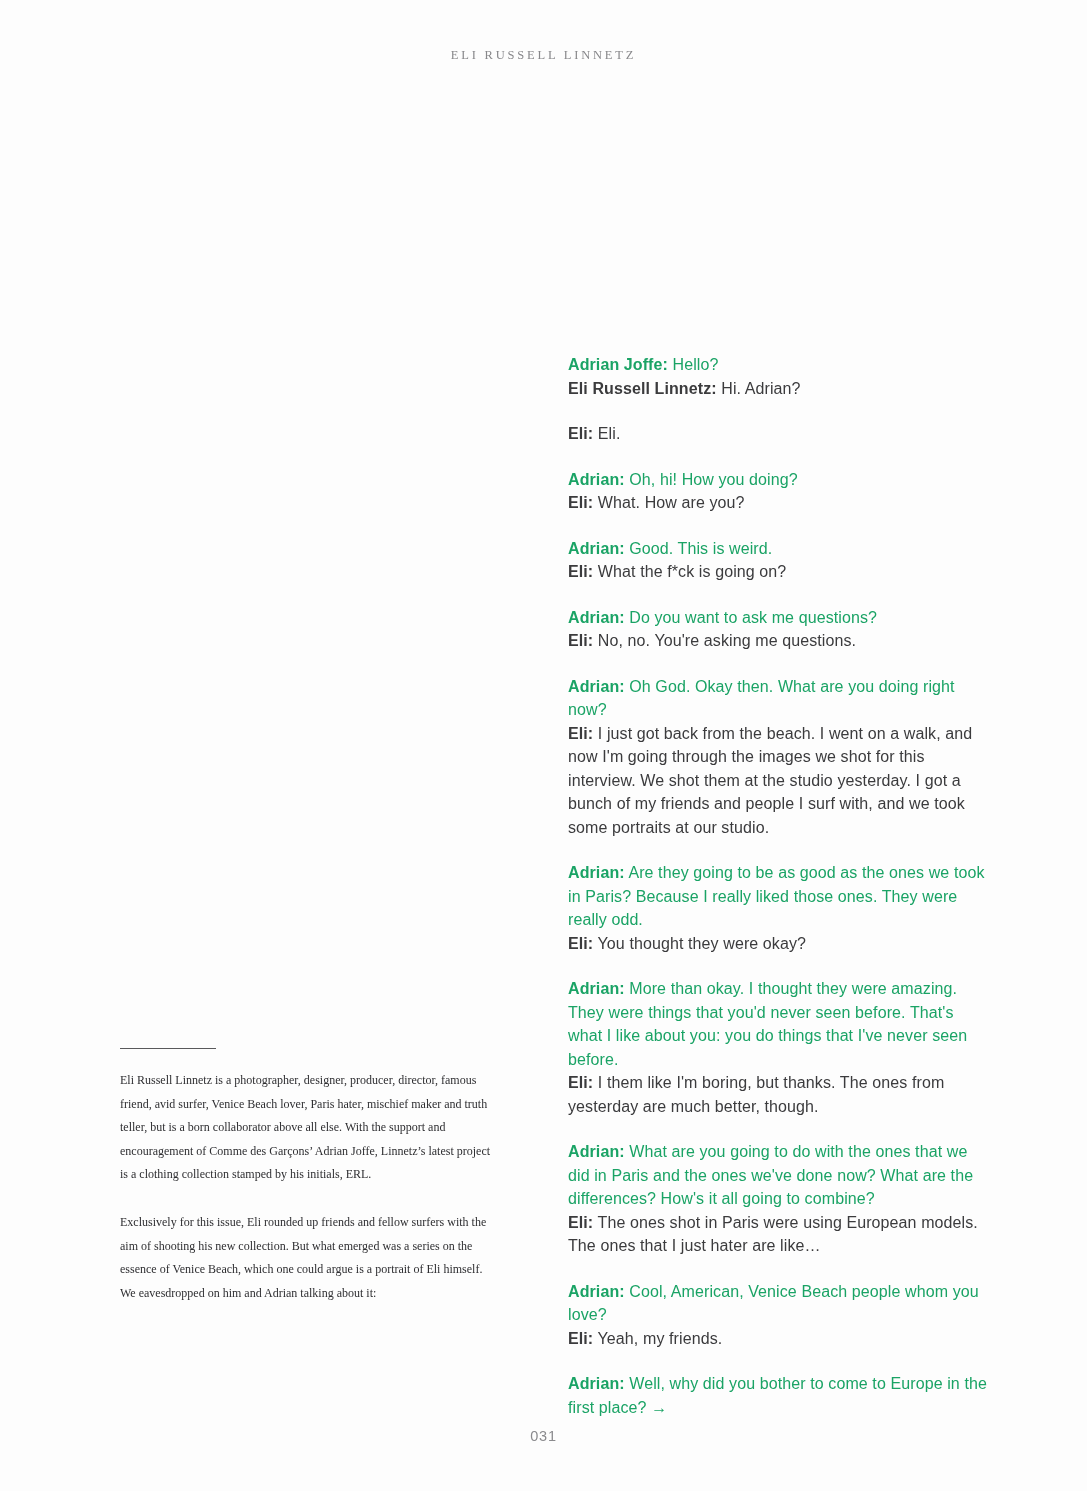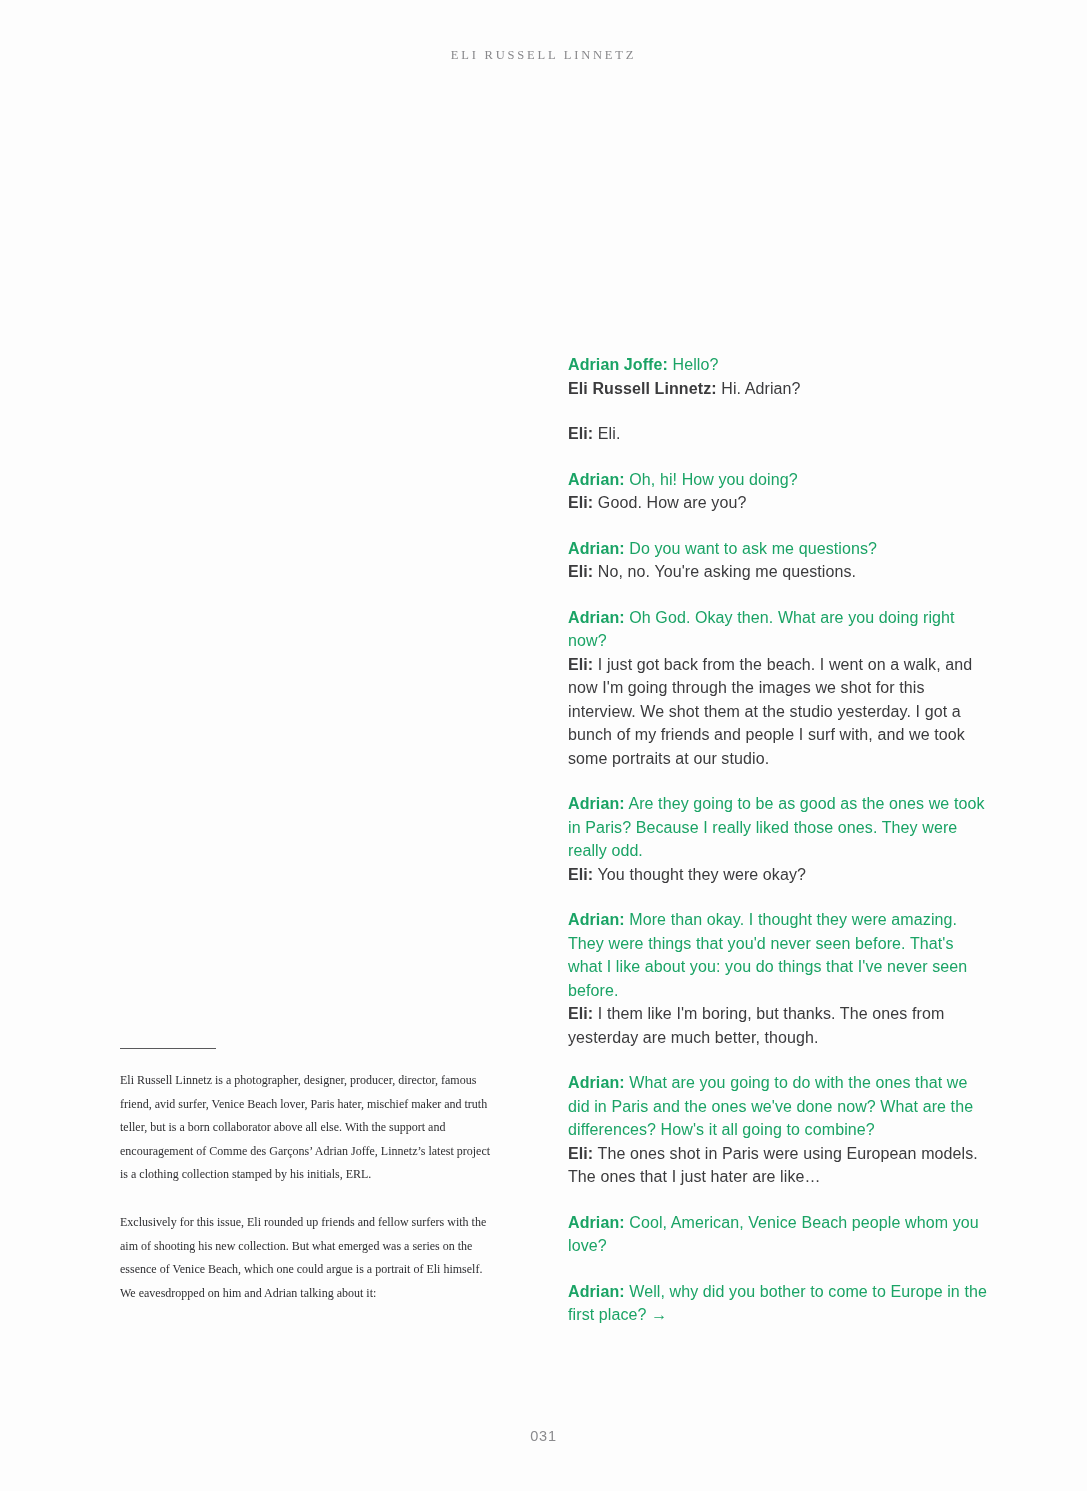--- a/index.html
+++ b/index.html
@@ -100,21 +100,25 @@
 
   <div class="exchange">
         <p class="line adrian"><strong>Adrian Joffe:</strong> <span>Hello?</span></p>
         <p class="line eli"><strong>Eli Russell Linnetz:</strong> <span>Hi. Adrian?</span></p>
       </div>
       <div class="exchange">
         <p class="line eli"><strong>Eli:</strong> <span>Eli.</span></p>
       </div>
       <div class="exchange">
         <p class="line adrian"><strong>Adrian:</strong> <span>Oh, hi! How you doing?</span></p>
-        <p class="line eli"><strong>Eli:</strong> <span>Good. How are you?</span></p>
+        <p class="line eli"><strong>Eli:</strong> <span>What. How are you?</span></p>
+      </div>
+      <div class="exchange">
+        <p class="line adrian"><strong>Adrian:</strong> <span>Good. This is weird.</span></p>
+        <p class="line eli"><strong>Eli:</strong> <span>What the f*ck is going on?</span></p>
       </div>
       <div class="exchange">
         <p class="line adrian"><strong>Adrian:</strong> <span>Do you want to ask me questions?</span></p>
         <p class="line eli"><strong>Eli:</strong> <span>No, no. You're asking me questions.</span></p>
       </div>
       <div class="exchange">
         <p class="line adrian"><strong>Adrian:</strong> <span>Oh God. Okay then. What are you doing right now?</span></p>
         <p class="line eli"><strong>Eli:</strong> <span>I just got back from the beach. I went on a walk, and now I'm going through the images we shot for this interview. We shot them at the studio yesterday. I got a bunch of my friends and people I surf with, and we took some portraits at our studio.</span></p>
       </div>
       <div class="exchange">
@@ -124,20 +128,21 @@
       <div class="exchange">
         <p class="line adrian"><strong>Adrian:</strong> <span>More than okay. I thought they were amazing. They were things that you'd never seen before. That's what I like about you: you do things that I've never seen before.</span></p>
         <p class="line eli"><strong>Eli:</strong> <span>I them like I'm boring, but thanks. The ones from yesterday are much better, though.</span></p>
       </div>
       <div class="exchange">
         <p class="line adrian"><strong>Adrian:</strong> <span>What are you going to do with the ones that we did in Paris and the ones we've done now? What are the differences? How's it all going to combine?</span></p>
         <p class="line eli"><strong>Eli:</strong> <span>The ones shot in Paris were using European models. The ones that I just hater are like…</span></p>
       </div>
       <div class="exchange">
         <p class="line adrian"><strong>Adrian:</strong> <span>Cool, American, Venice Beach people whom you love?</span></p>
+        <p class="line eli"><strong>Eli:</strong> <span>Yeah, my friends.</span></p>
       </div>
       <div class="exchange">
         <p class="line adrian"><strong>Adrian:</strong> <span>Well, why did you bother to come to Europe in the first place?</span> <span class="arrow">→</span></p>
       </div>
     </div>
 
   <div class="page-number">031</div>
 
 </div>
 

